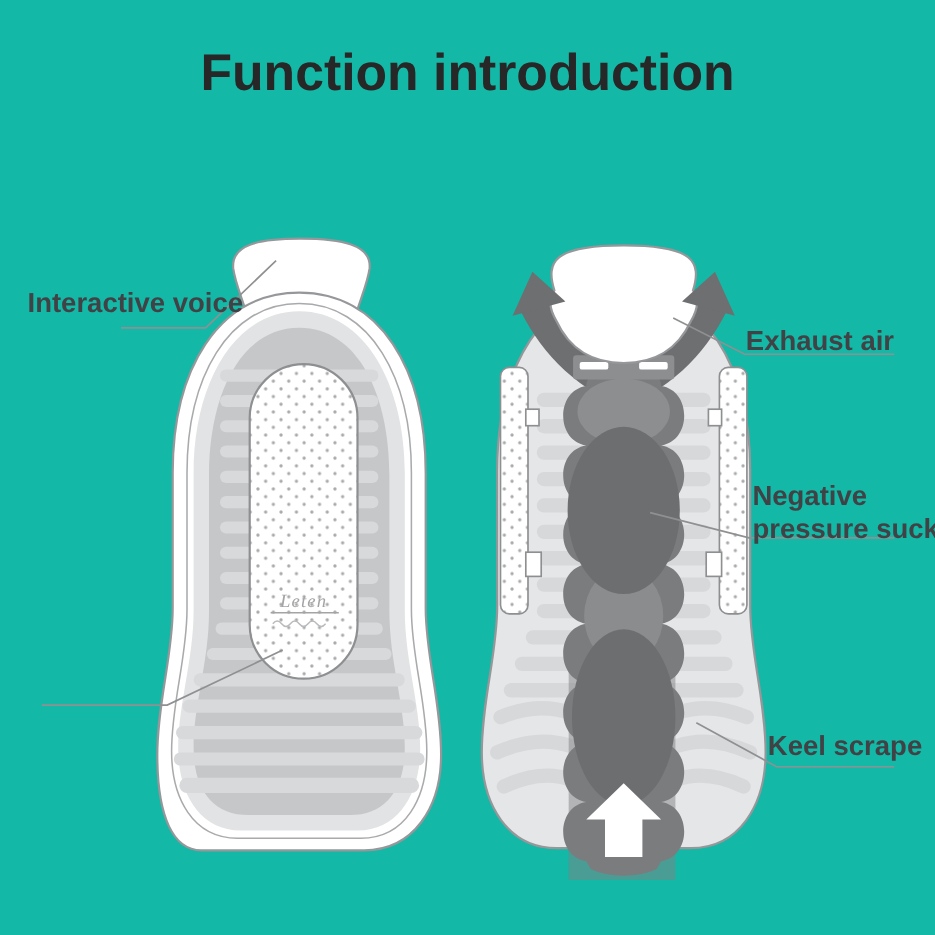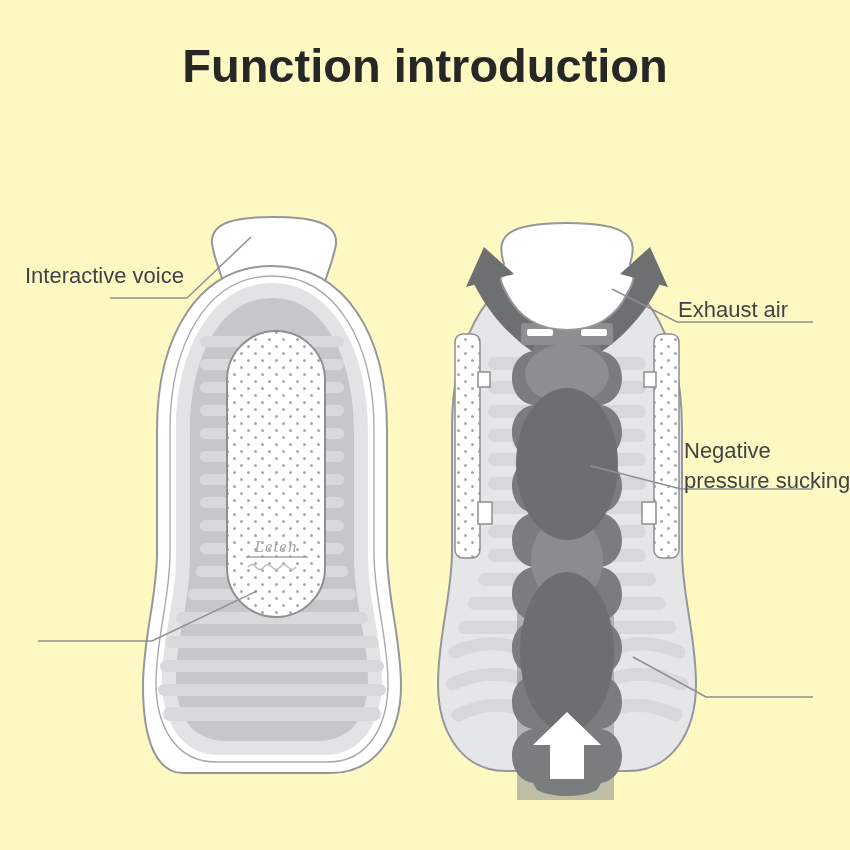--- a/index.html
+++ b/index.html
@@ -1,28 +1,29 @@
 <!DOCTYPE html>
 <html><head>
 <meta charset="utf-8">
 <style>
   html,body{margin:0;padding:0;background:#fff;}
   .stage{
-    position:relative;width:850px;height:850px;background:#fef9c3;
+    position:relative;width:850px;height:850px;background:#14b8a6;
     font-family:"Liberation Sans", sans-serif;overflow:hidden;
   }
   .stage h1{
     position:absolute;left:0;right:0;top:40px;margin:0;
     text-align:center;font-size:47px;font-weight:700;letter-spacing:0px;
     color:#272727;line-height:1.1;
   }
   .diagram-svg{position:absolute;left:0;top:0;}
   .label{
-    position:absolute;color:#414246;font-size:22px;line-height:30px;
+    position:absolute;color:#414246;font-size:25px;line-height:30px;
     white-space:nowrap;
+    font-weight:bold;
   }
   .label span{display:block;}
   .lbl-interactive{left:25px;top:261px;}
   .lbl-exhaust{left:678px;top:295px;}
   .lbl-negative{left:684px;top:436px;}
   .lbl-manual{left:8px;top:606px;}
   .lbl-keel{left:698px;top:663px;}
 </style>
 </head>
 <body>
@@ -180,14 +181,15 @@
   <div class="label lbl-interactive">Interactive voice</div>
 
   <div class="label lbl-exhaust">Exhaust air</div>
 
   <div class="label lbl-negative">
     <span>Negative</span>
     <span>pressure sucking</span>
   </div>
 
 
+  <div class="label lbl-keel">Keel scrape</div>
 
 </div>
 
 </body></html>

